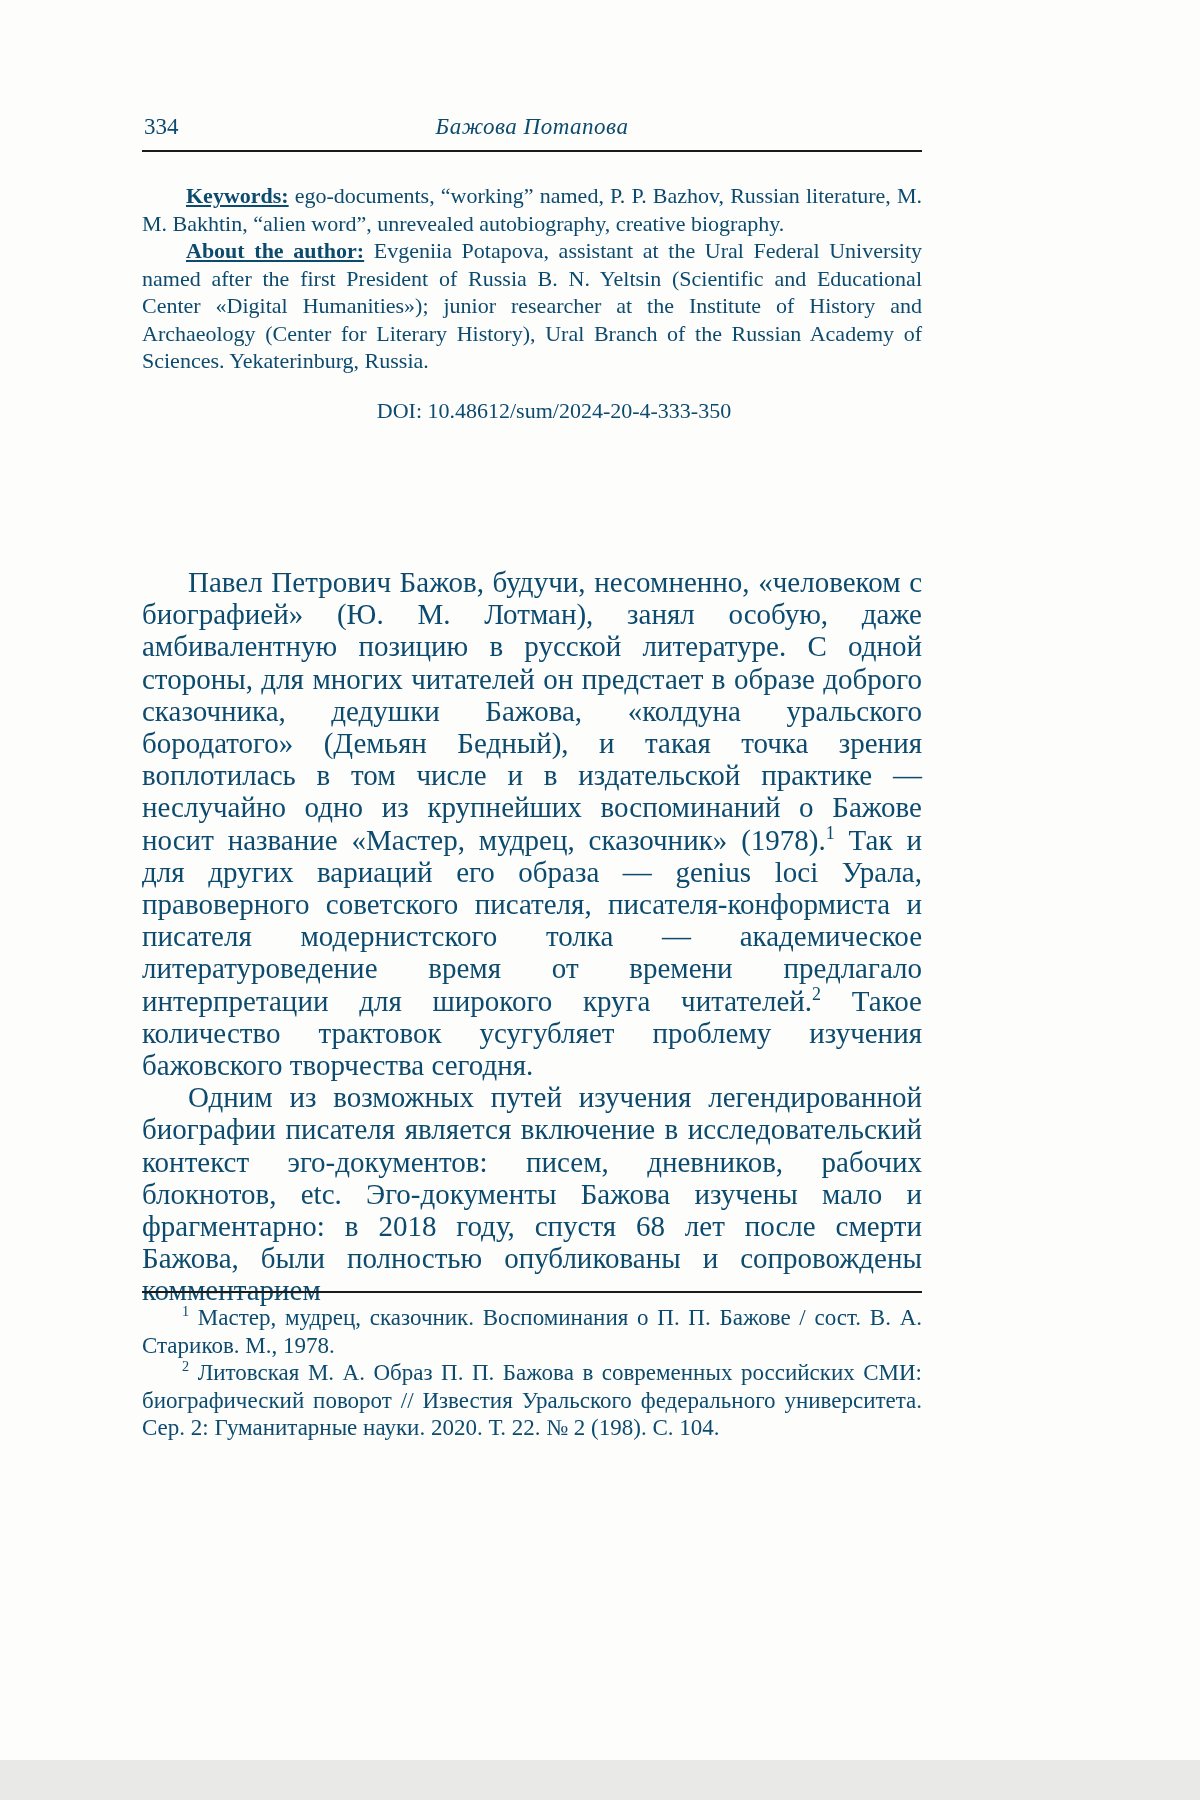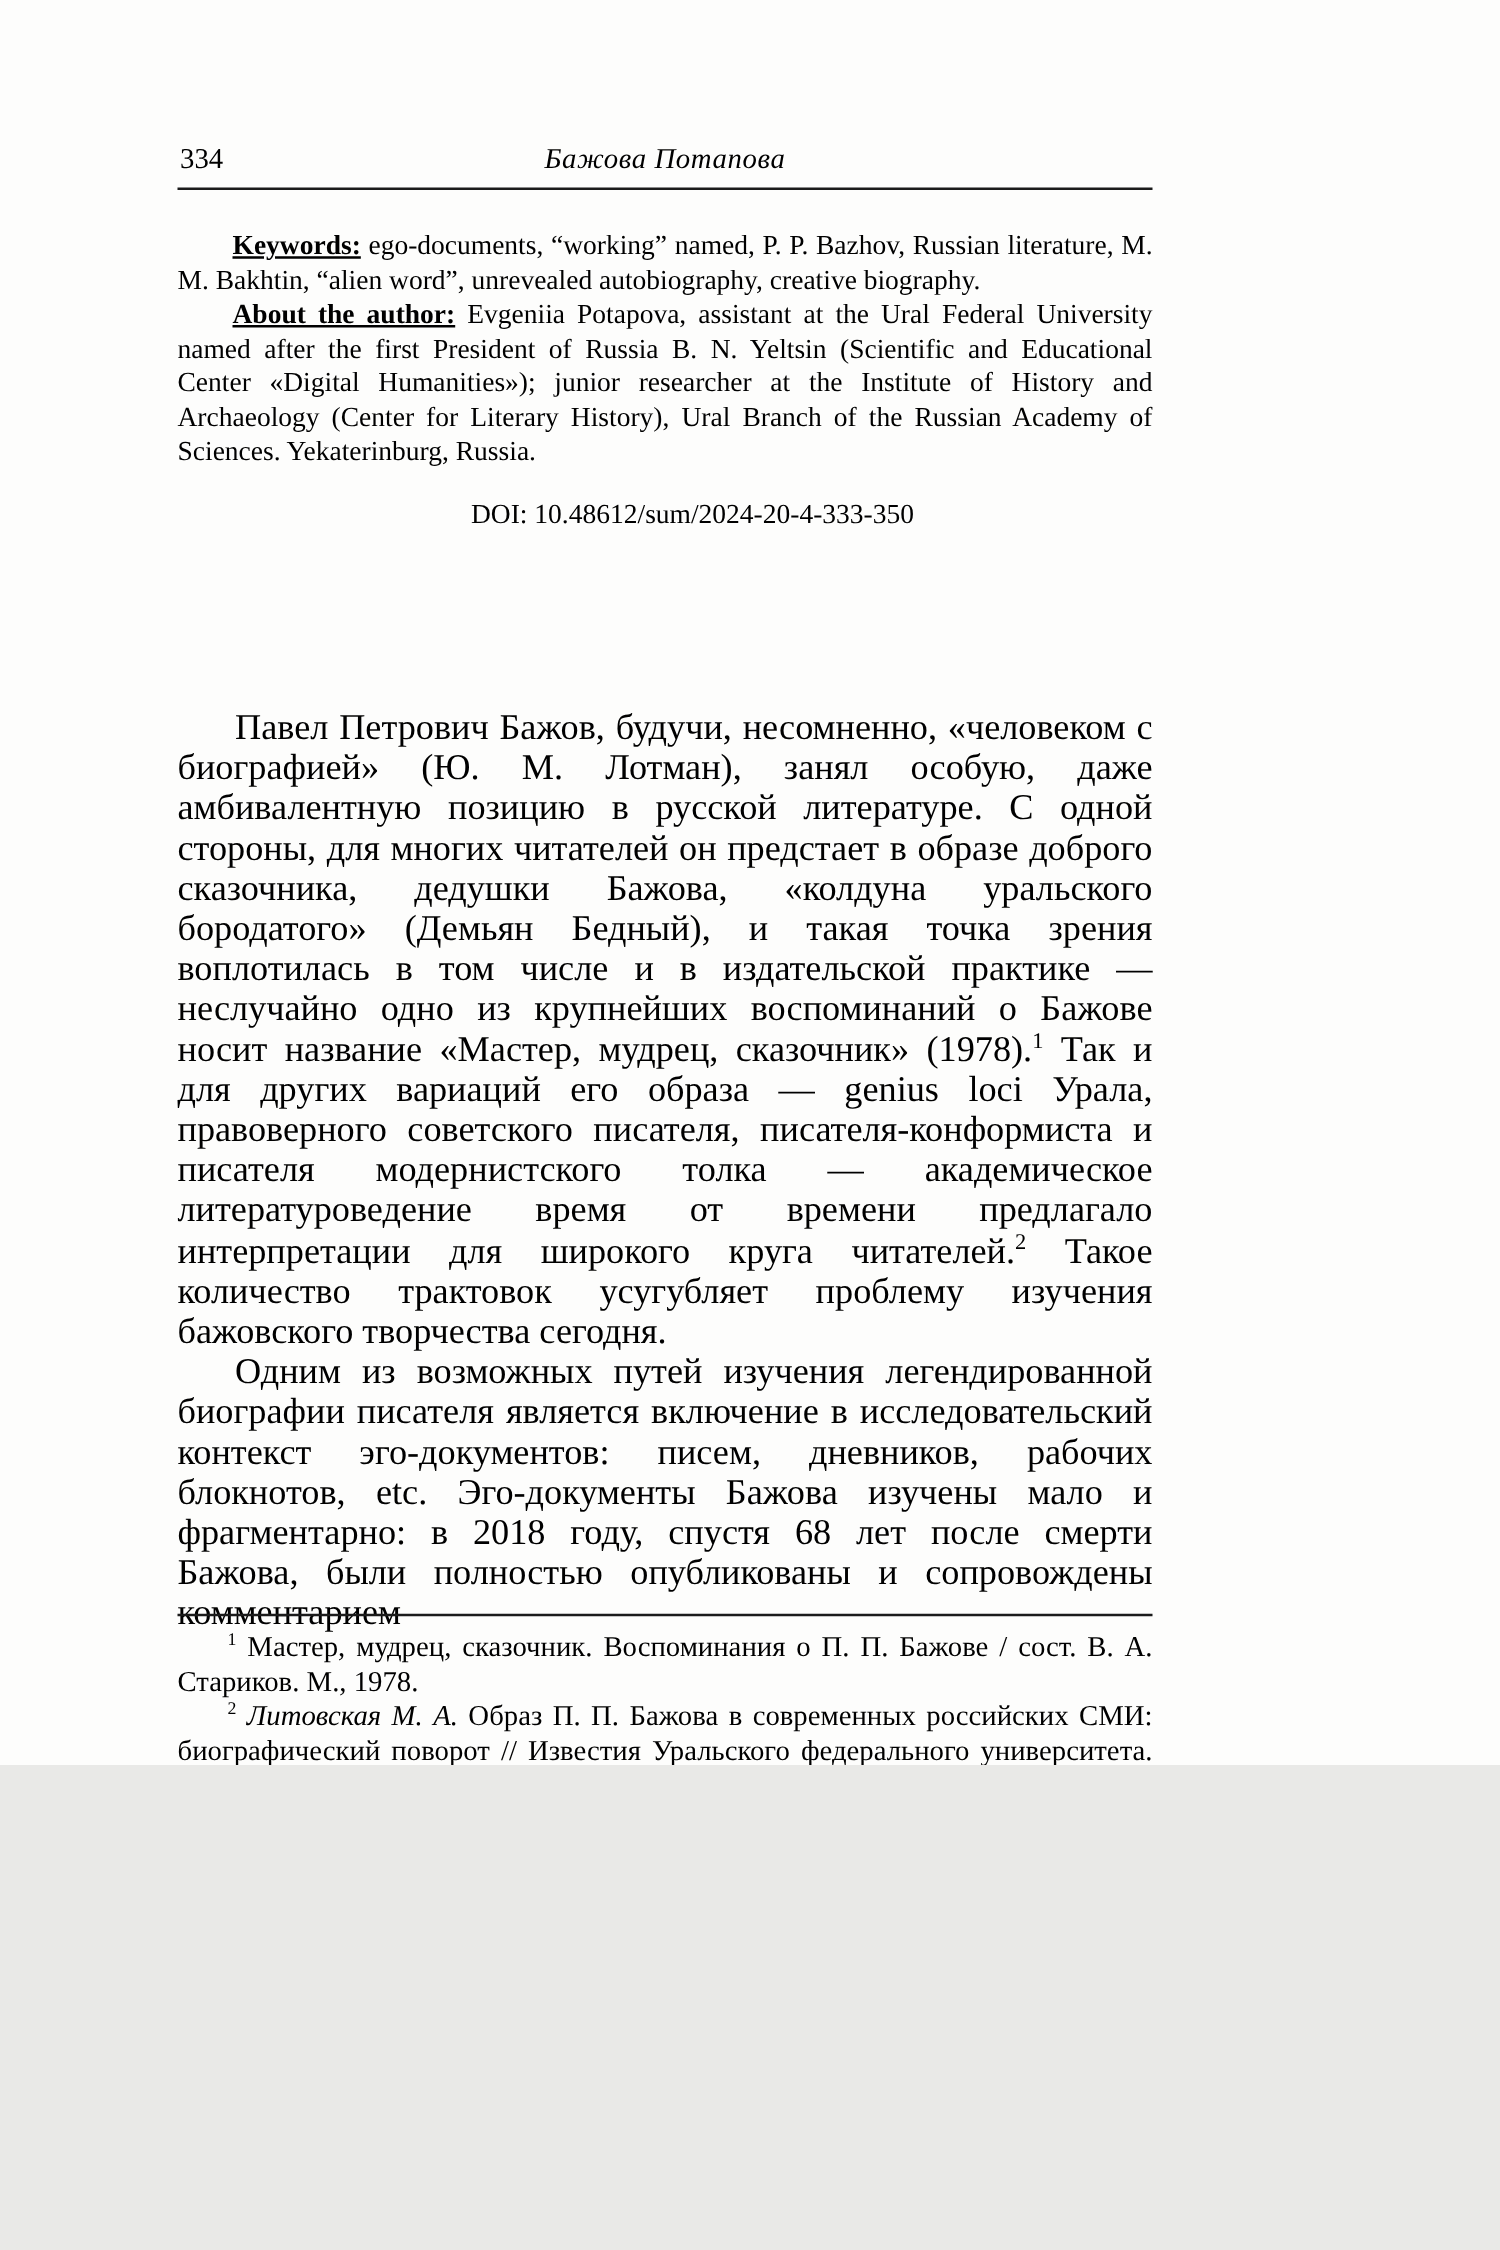--- a/index.html
+++ b/index.html
@@ -3,24 +3,24 @@
 <meta charset="utf-8">
 <style>
   html, body {
     margin: 0;
     padding: 0;
     background: #e9e9e7;
   }
   .page {
     position: relative;
     width: 1200px;
-    height: 1412px;
+    height: 1760px;
     background: #fdfdfc;
     font-family: "Liberation Serif", serif;
-    color: #000000;
+    color: #0c4a6e;
     overflow: hidden;
     margin: 0 auto;
   }
   .content {
     position: absolute;
     left: 142px;
     top: 0;
     width: 780px;
   }
   
@@ -111,21 +111,21 @@
     left: 0;
     width: 100%;
     font-size: 23px;
     line-height: 27.5px;
     text-align: justify;
   }
   .footnotes p {
     margin: 0;
     text-indent: 40px;
   }
-  .fn-author { font-style: italic; }
+  .fn-author { }
 </style>
 </head>
 <body>
 
 <div class="page">
   <div class="content">
 
     <div class="running-header">
       <span class="page-number">334</span>
       <span class="running-head">Бажова Потапова</span>

